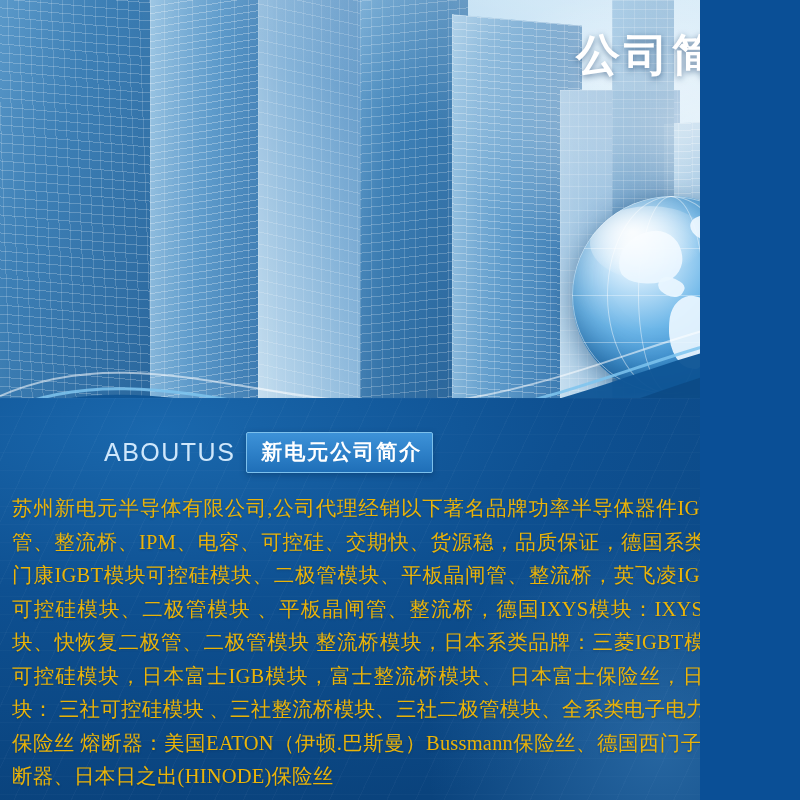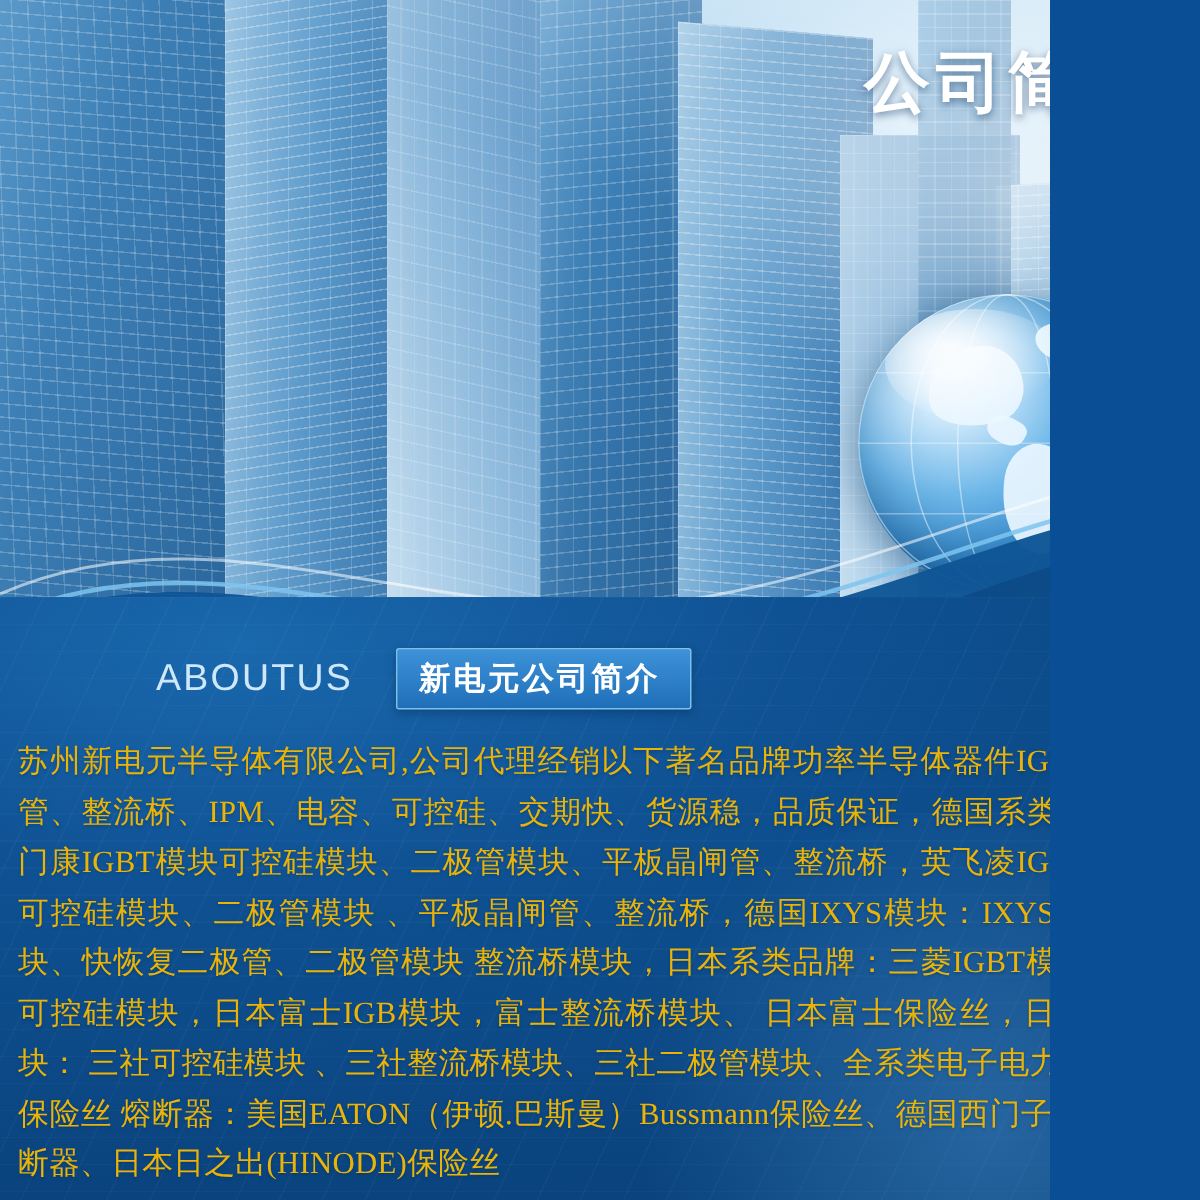--- a/index.html
+++ b/index.html
@@ -198,33 +198,33 @@
     background: radial-gradient(circle, rgba(90,165,225,0.35) 0%, rgba(30,100,170,0.0) 70%);
   }
 
   
   .about-row {
     position: absolute;
     left: 104px;
     top: 432px;
     display: flex;
     align-items: center;
-    gap: 29px;
+    gap: 11px;
   }
   .about-en {
     color: #cfe7fb;
     font-size: 25px;
     letter-spacing: 1.5px;
     font-family: "Liberation Sans", sans-serif;
   }
   .about-tab {
     background: linear-gradient(180deg,#3d92d8 0%, #1f6fb8 100%);
     border: 1px solid #7cc0ec;
     border-radius: 2px;
-    padding: 5px 20px 6px 14px;
+    padding: 5px 10px 6px 14px;
     color: #ffffff;
     font-family: "Liberation Serif", serif;
     font-weight: bold;
     font-size: 21px;
     letter-spacing: 2px;
     box-shadow: 0 2px 6px rgba(5,40,80,0.4);
     text-align: center;
   }
 
   

